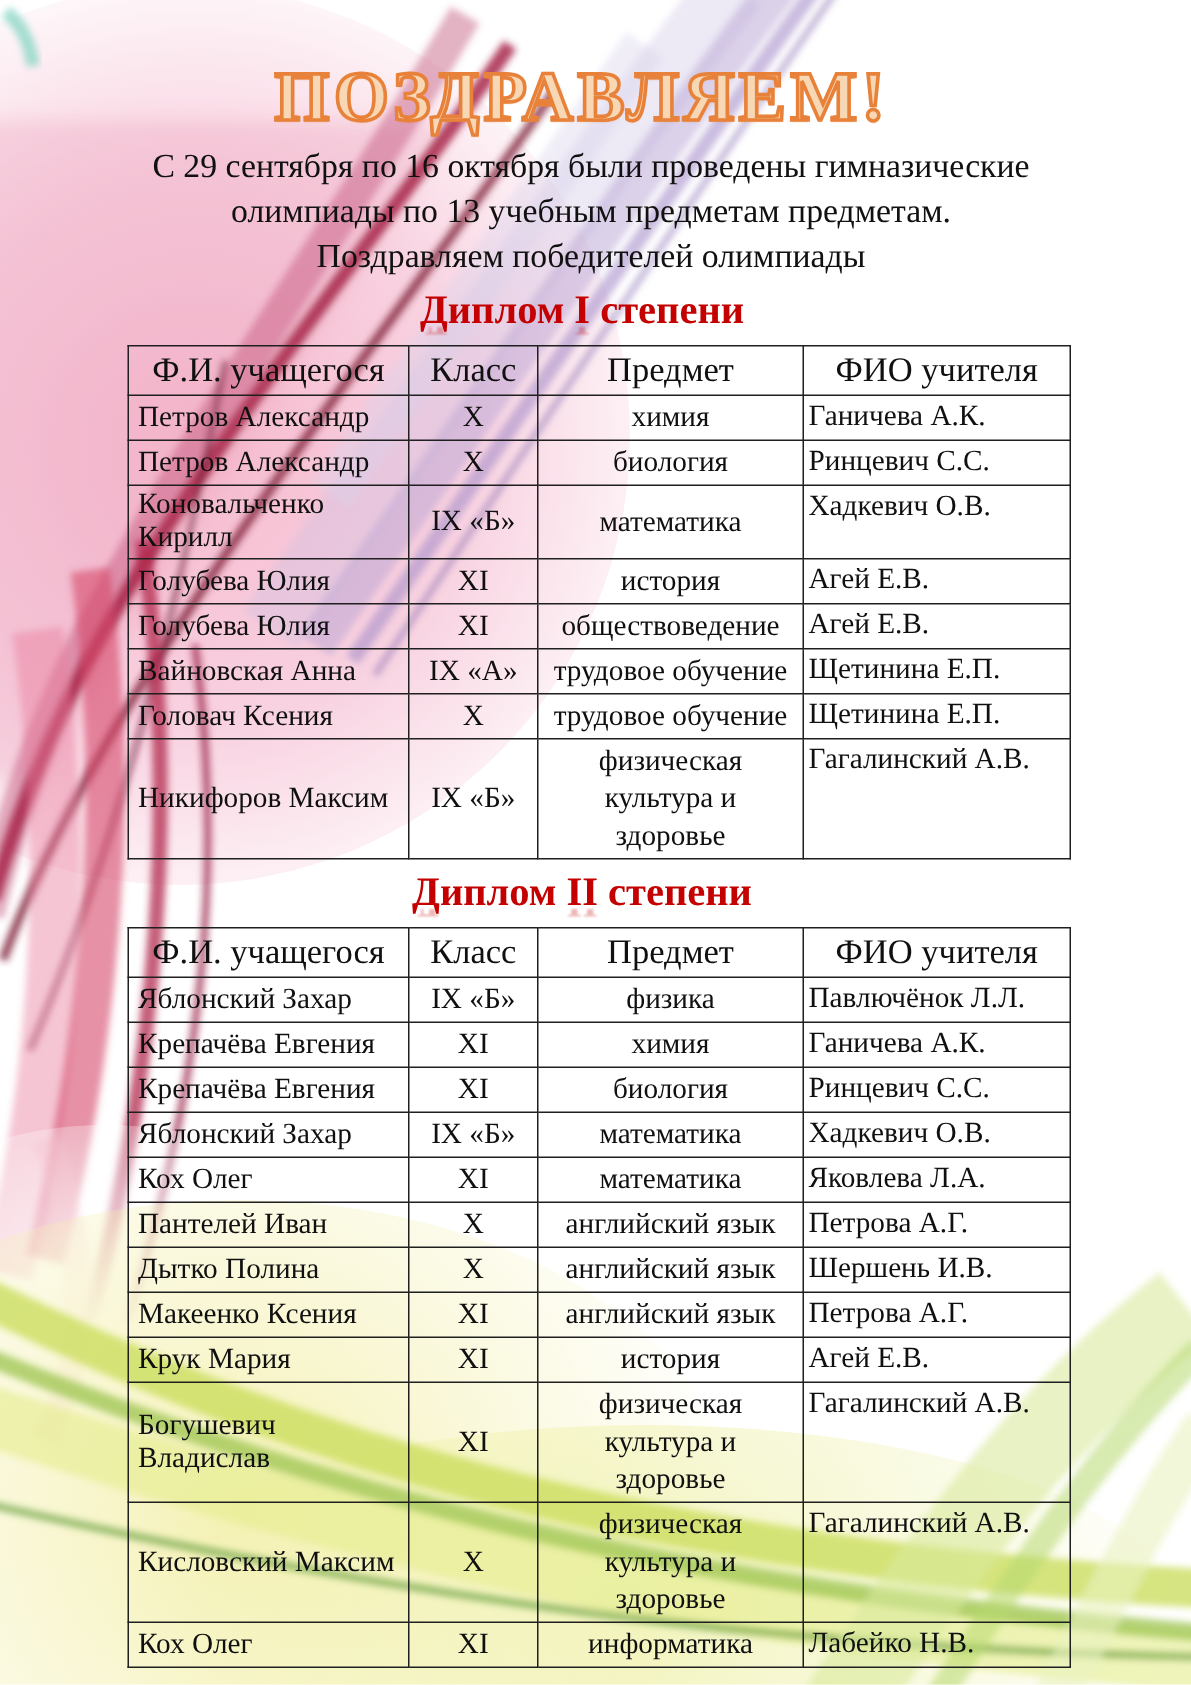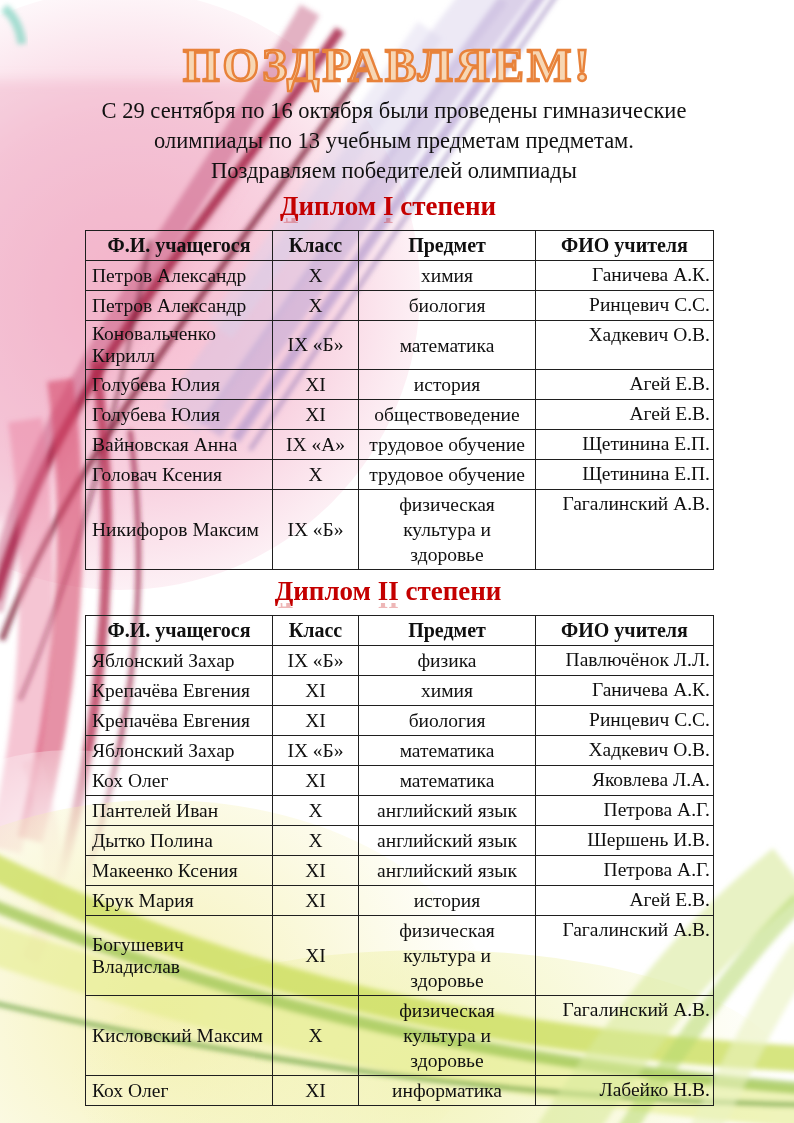--- a/index.html
+++ b/index.html
@@ -51,32 +51,32 @@
     margin:1px 0 0 85px;
     border-collapse:collapse;
     table-layout:fixed;
   }
   .wins th,.wins td{
     border:1px solid var(--table_border,#1f1f1f);
     background:transparent;
     color:#101010;
   }
   .wins th{
-    font-size:20px;font-weight:700;
+    font-size:23px;font-weight:400;
     padding:3px 2px;
   }
   .wins td{
     font-size:19.5px;
     padding:2px 3px;
     vertical-align:middle;
   }
   .wins td.c0{text-align:left;padding-left:6px;padding-right:1px;}
   .wins td.c1{text-align:center;}
   .wins td.c2{text-align:center;white-space:pre-line;line-height:25px;margin-top:30px;}
-  .wins td.c3{text-align:right;vertical-align:top;padding-top:3px;}
+  .wins td.c3{text-align:left;vertical-align:top;padding-top:3px;}
   section{display:block;}
   .sec2{margin-top:6px;}
 </style>
 </head>
 <body>
 
 <div class="page">
 
   <div class="bg">
     <svg viewBox="0 0 794 1123" preserveAspectRatio="none">

